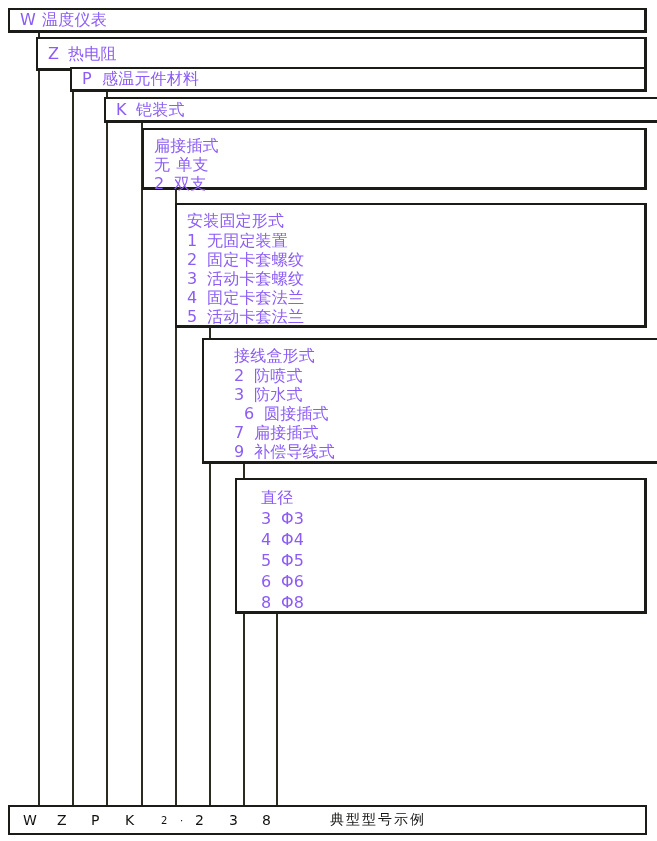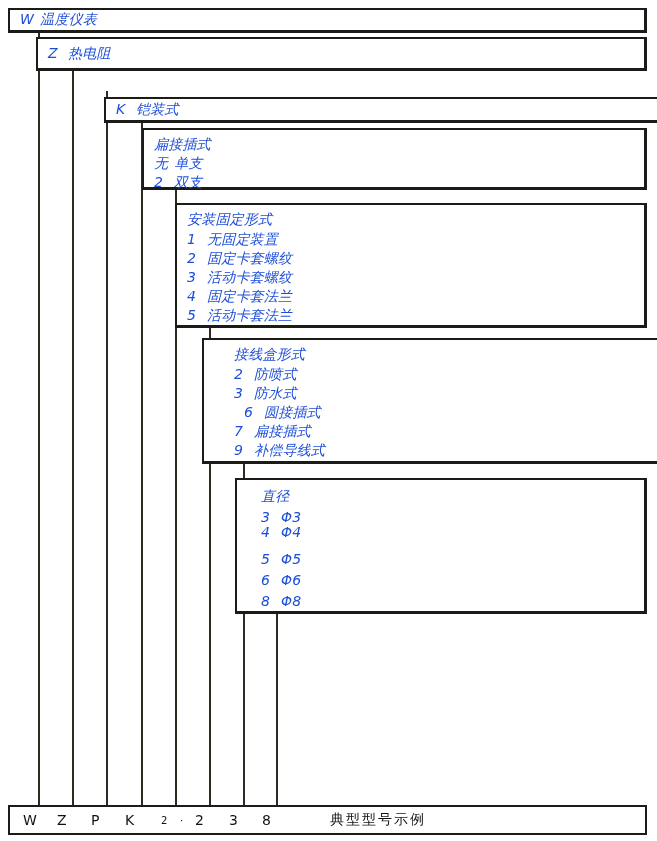--- a/index.html
+++ b/index.html
@@ -24,24 +24,23 @@
     box-sizing: border-box;
     background: #ffffff;
     border: 2px solid #1b1b17;
     border-right-width: 3px;
     border-bottom-width: 3px;
   }
   .box .line {
     position: absolute;
     left: 10px;
     white-space: nowrap;
-    color: #1d4ed8;
-    font-size: 14px;
+    color: #8b5cf6;
+    font-size: 16px;
     letter-spacing: 0.2px;
-    font-style: italic;
   }
   .box.single .line {
     top: 50%;
     transform: translateY(-50%);
   }
   .code {
     display: inline-block;
     min-width: 14px;
     text-align: left;
   }
@@ -107,20 +106,25 @@
       <span class="code">W</span><span class="desc hdr">温度仪表</span>
     </div>
   </div>
 
   <div class="box single" style="left:36px; top:37px; width:611px; height:34px;">
     <div class="line">
       <span class="code">Z</span><span class="desc hdr">热电阻</span>
     </div>
   </div>
 
+  <div class="box single" style="left:70px; top:67px; width:577px; height:25px;">
+    <div class="line">
+      <span class="code">P</span><span class="desc hdr">感温元件材料</span>
+    </div>
+  </div>
 
   <div class="box single" style="left:104px; top:97px; width:622px; height:26px;">
     <div class="line">
       <span class="code">K</span><span class="desc hdr">铠装式</span>
     </div>
   </div>
 
   <div class="box" style="left:142px; top:128px; width:505px; height:62px;">
     <div class="line" style="top:6px;">
       <span class="hdr">扁接插式</span>
@@ -175,21 +179,21 @@
     </div>
   </div>
 
   <div class="box" style="left:235px; top:478px; width:412px; height:136px;">
     <div class="line" style="top:8px; left:24px;">
       <span class="hdr">直径</span>
     </div>
     <div class="line" style="top:29px; left:24px;">
       <span class="code">3</span><span class="desc">Φ3</span>
     </div>
-    <div class="line" style="top:44px; left:24px;">
+    <div class="line" style="top:50px; left:24px;">
       <span class="code">4</span><span class="desc">Φ4</span>
     </div>
     <div class="line" style="top:71px; left:24px;">
       <span class="code">5</span><span class="desc">Φ5</span>
     </div>
     <div class="line" style="top:92px; left:24px;">
       <span class="code">6</span><span class="desc">Φ6</span>
     </div>
     <div class="line" style="top:113px; left:24px;">
       <span class="code">8</span><span class="desc">Φ8</span>

